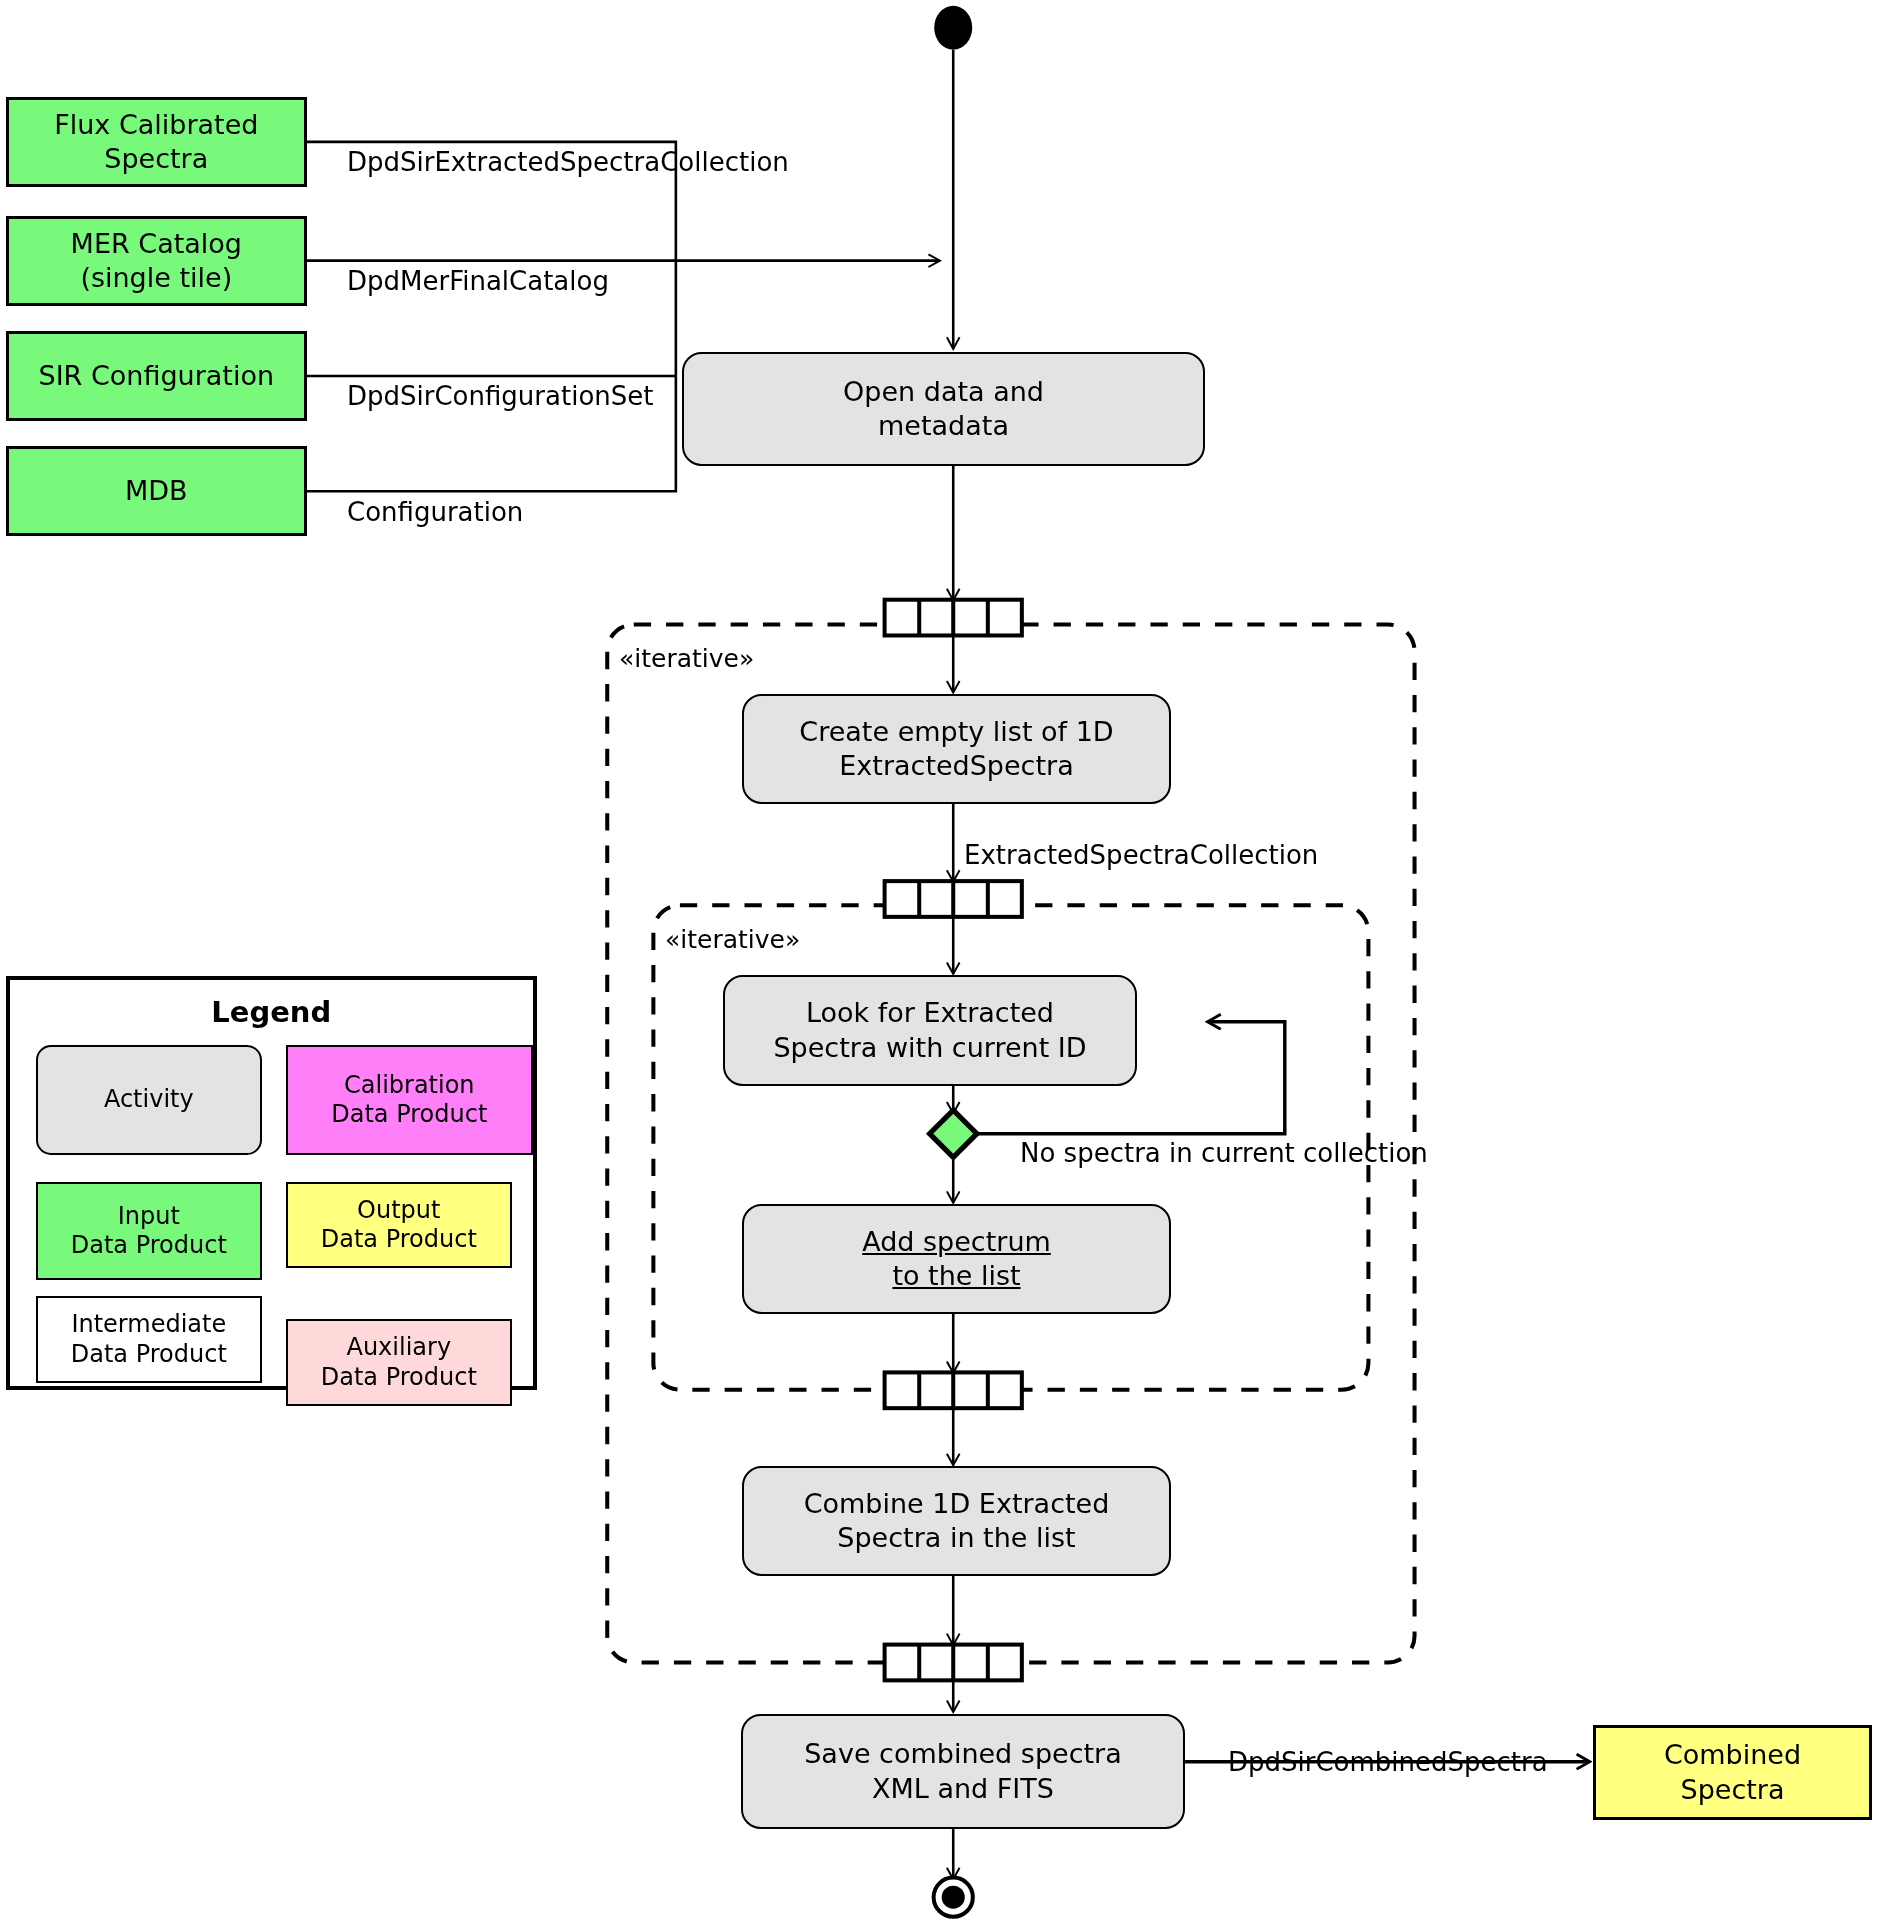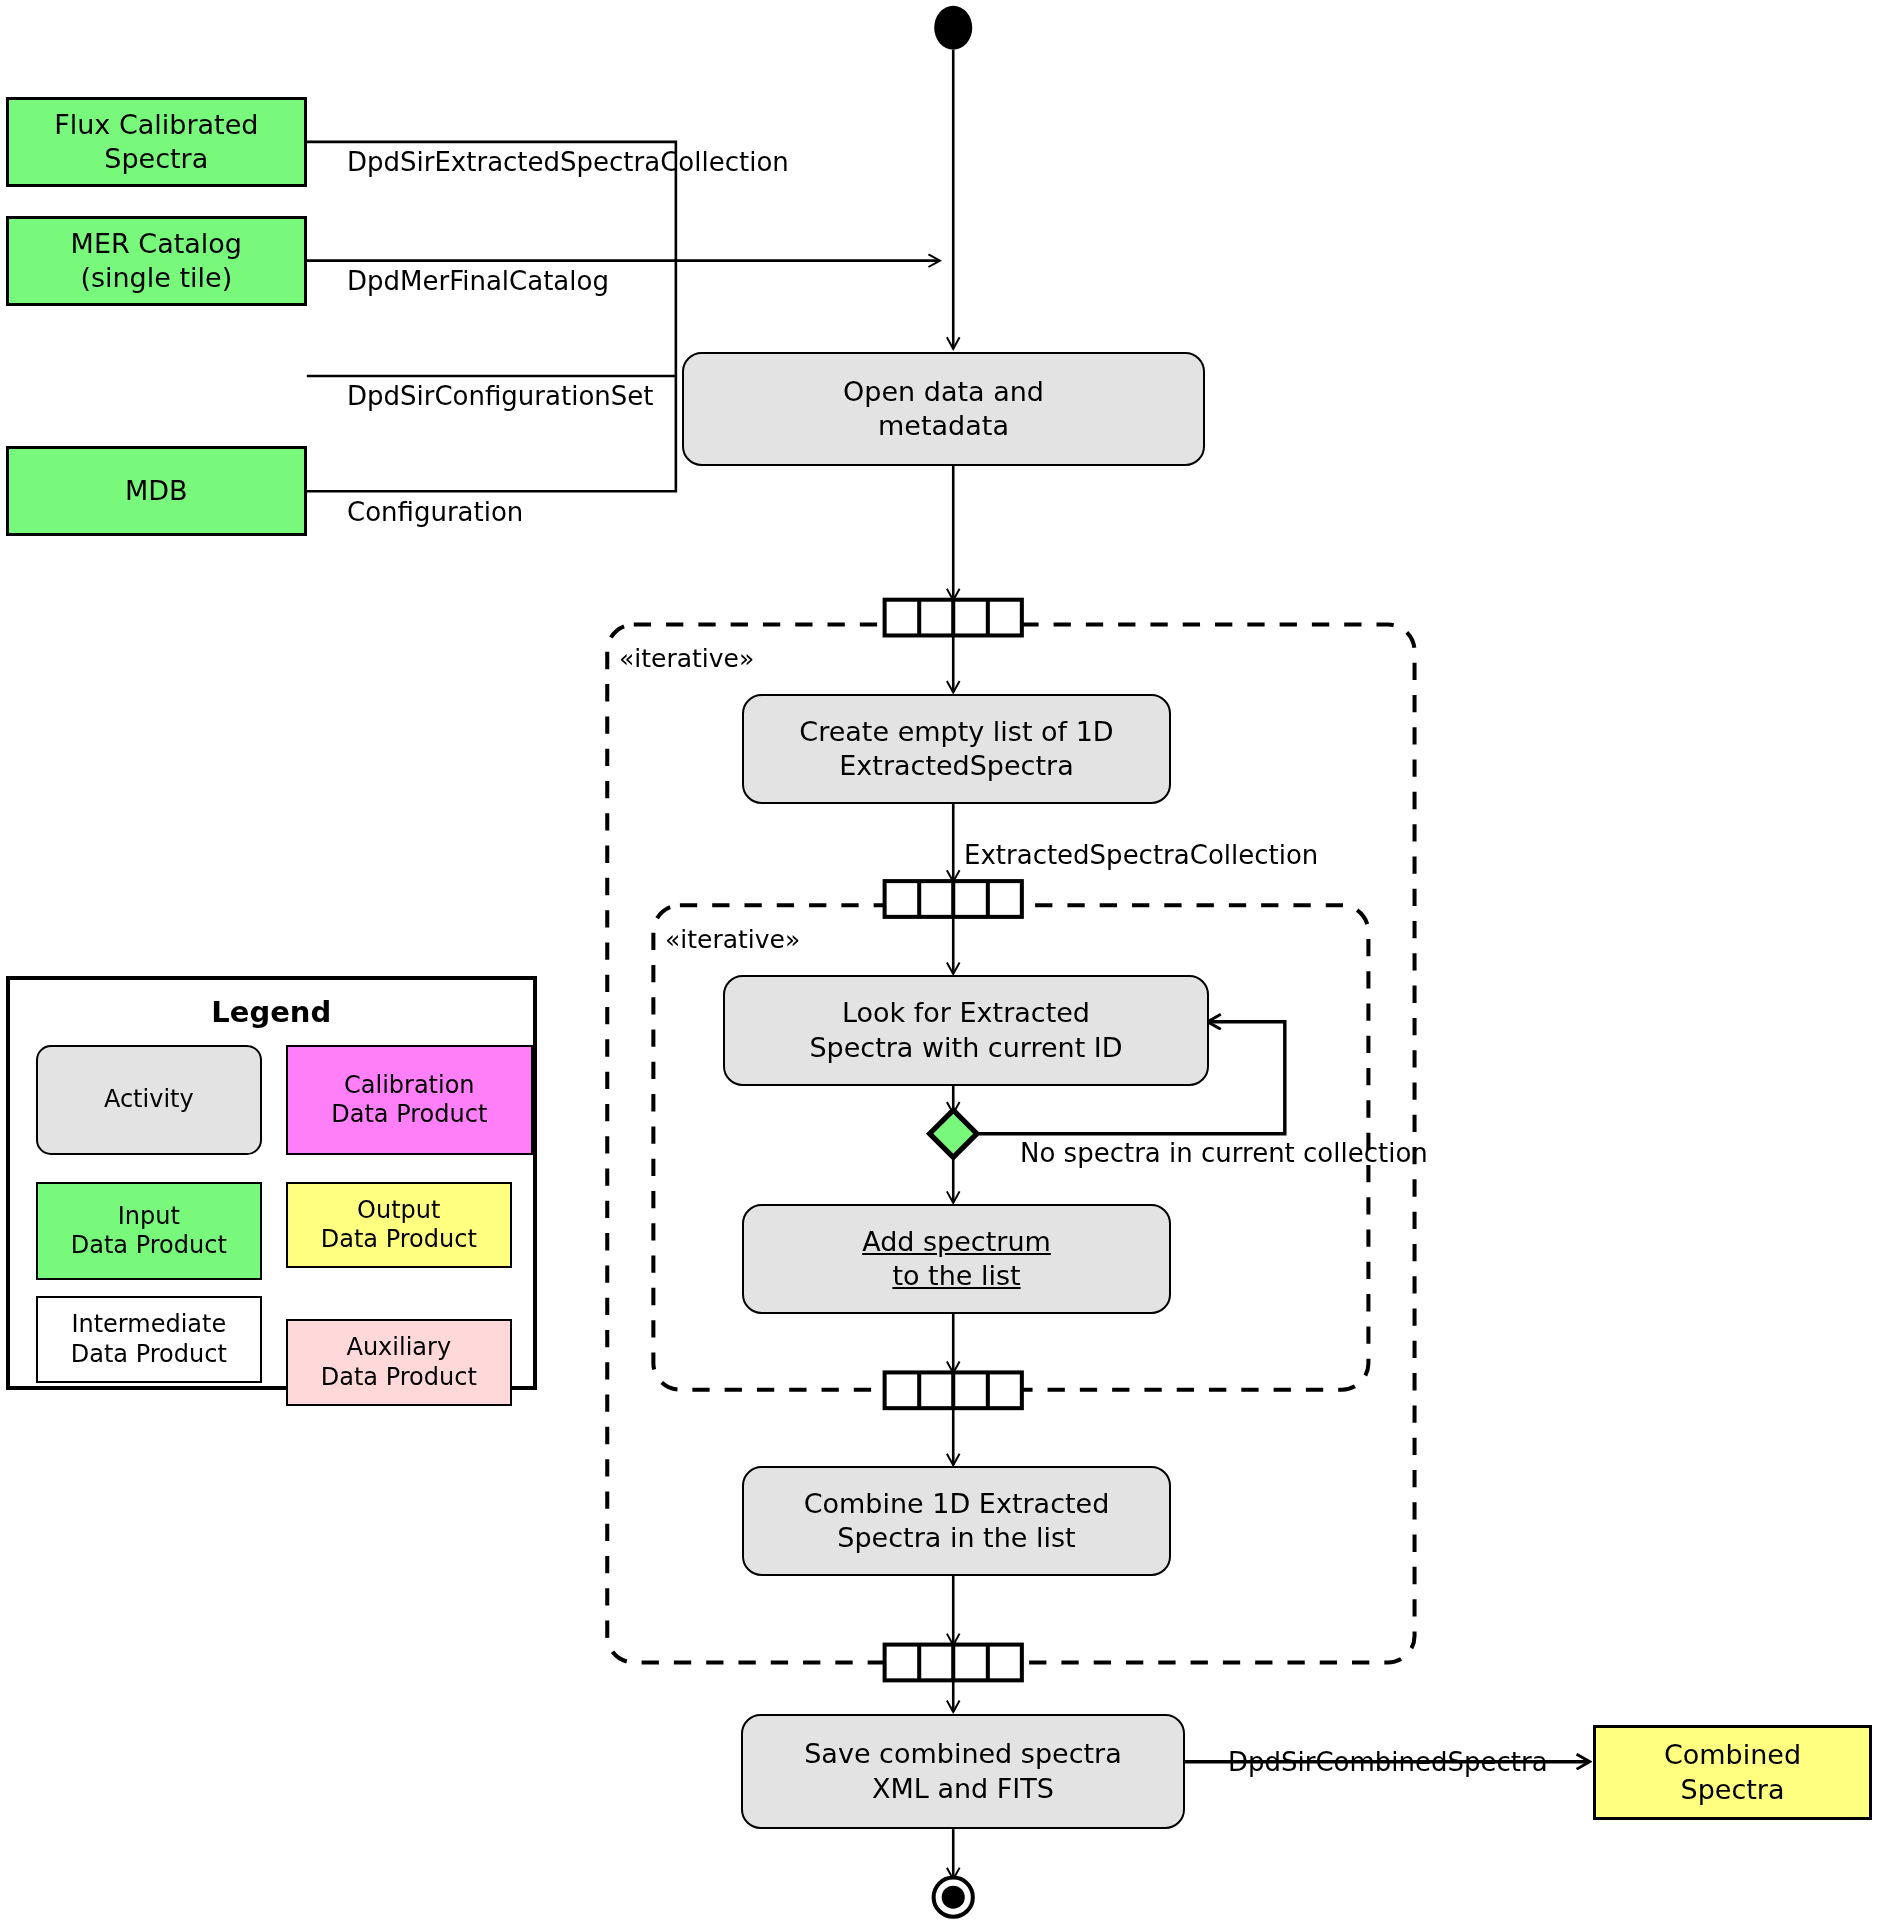--- a/index.html
+++ b/index.html
@@ -126,20 +126,23 @@
     </span>
   </div>
 
   <div class="node dataprod input" style="left:5.8px;top:216px;width:301px;height:90px;">
     <span>
       <span>MER Catalog</span><br>
       <span>(single tile)</span>
     </span>
   </div>
 
+  <div class="node dataprod input" style="left:5.8px;top:331px;width:301px;height:90px;">
+    <span>SIR Configuration</span>
+  </div>
 
   <div class="node dataprod input" style="left:5.8px;top:446px;width:301px;height:90px;">
     <span>MDB</span>
   </div>
 
   <div class="edge-label" style="left:347px;top:149px;">DpdSirExtractedSpectraCollection</div>
   <div class="edge-label" style="left:347px;top:268px;">DpdMerFinalCatalog</div>
   <div class="edge-label" style="left:347px;top:383px;">DpdSirConfigurationSet</div>
   <div class="edge-label" style="left:347px;top:499px;">Configuration</div>
 
@@ -150,21 +153,21 @@
     </span>
   </div>
 
   <div class="node activity" style="left:742px;top:694px;width:429px;height:110px;">
     <span>
       <span>Create empty list of 1D</span><br>
       <span>ExtractedSpectra</span>
     </span>
   </div>
 
-  <div class="node activity" style="left:723px;top:975px;width:486px;height:111px;">
+  <div class="node activity" style="left:723px;top:975px;width:414px;height:111px;">
     <span>
       <span>Look for Extracted</span><br>
       <span>Spectra with current ID</span>
     </span>
   </div>
 
   <div class="node activity" style="left:742px;top:1204px;width:429px;height:110px;text-decoration:underline;">
     <span>
       <span>Add spectrum</span><br>
       <span>to the list</span>

